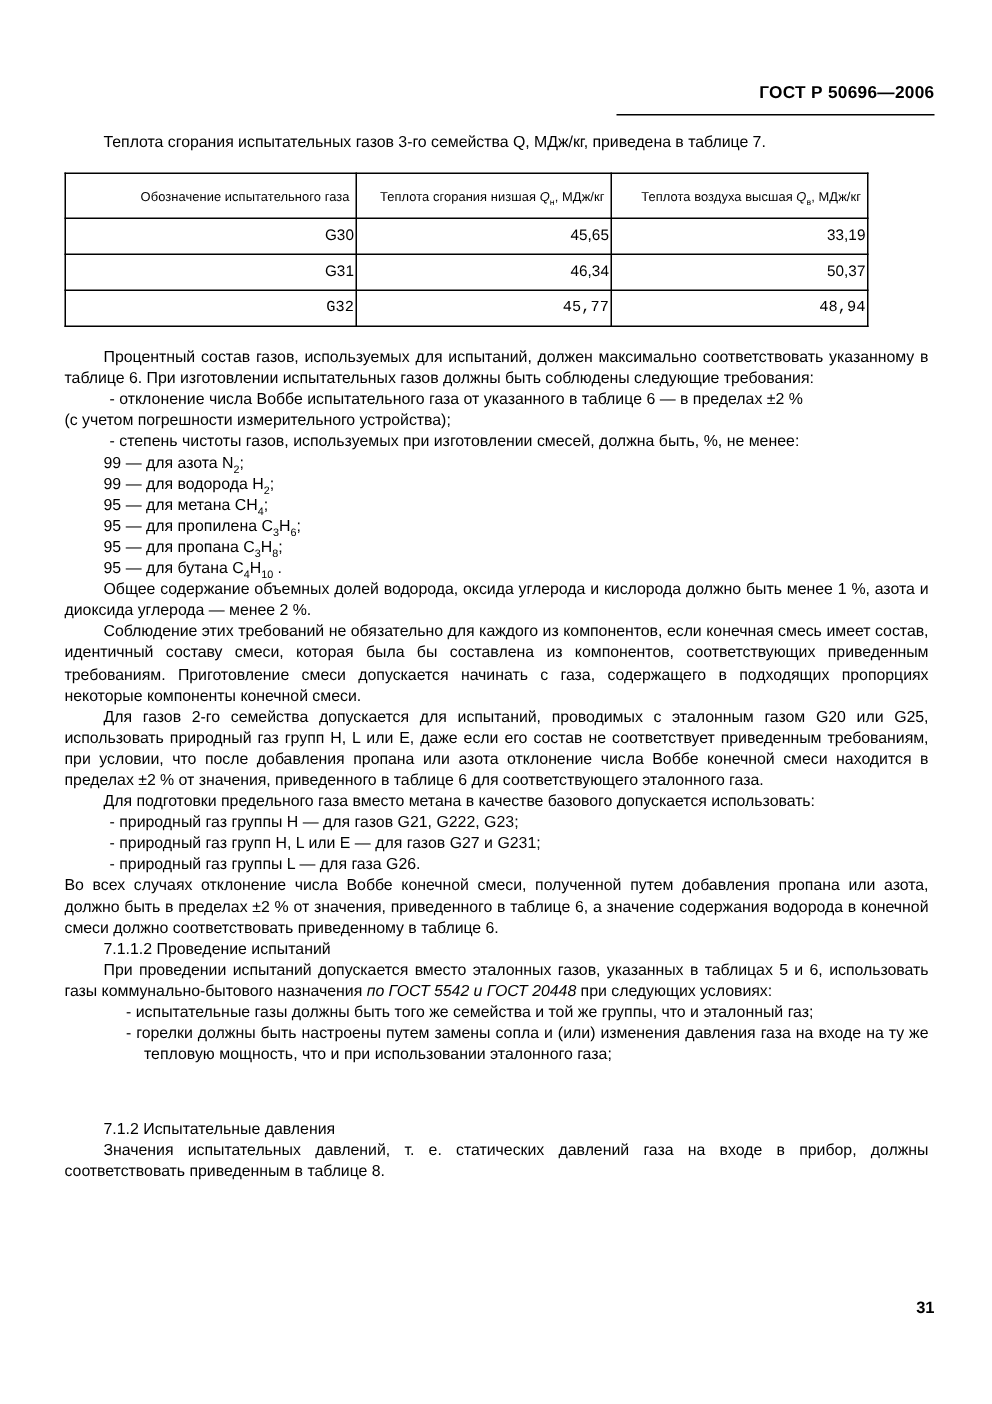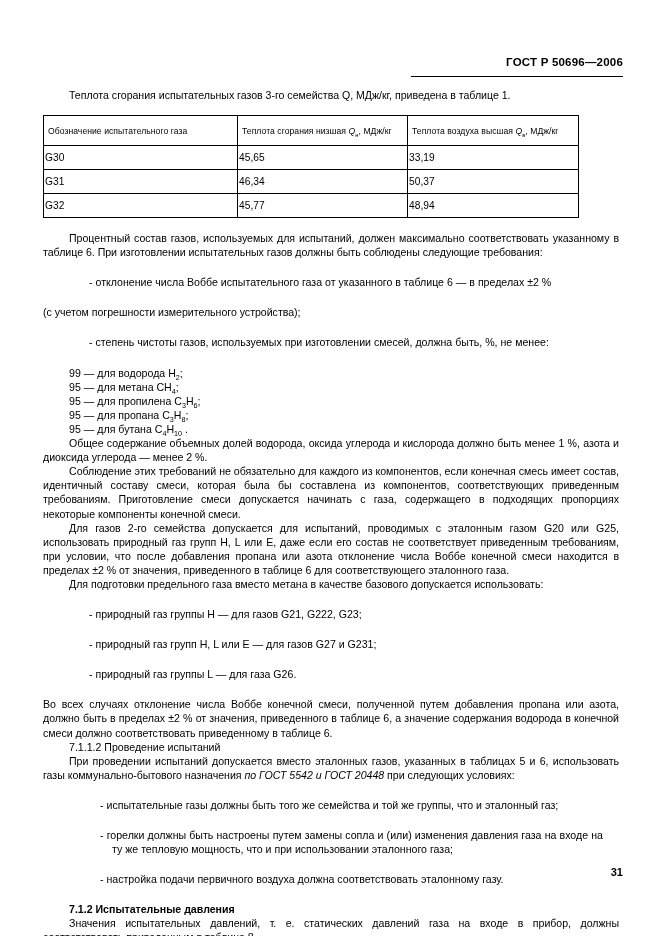--- a/index.html
+++ b/index.html
@@ -80,67 +80,67 @@
   
   table.gost {
     border-collapse: collapse;
     width: 535px;
     table-layout: fixed;
     margin: 0;
   }
   table.gost th,
   table.gost td {
     border: 0.8px solid #000;
-    text-align: left;
+    text-align: right;
     vertical-align: middle;
     font-weight: normal;
     font-size: 8.6px;
     letter-spacing: 0.05px;
   }
   table.gost th {
     height: 29px;
     border-top-width: 1.4px;
     border-bottom-width: 1.4px;
     padding: 0 4px;
   }
   table.gost td {
     height: 21px;
     font-size: 10.2px;
   }
-  table.gost tr:last-child td { border-bottom-width: 1.4px; }
+  table.gost tr:last-child td { border-bottom-width: 1.4px; font-family: Liberation Mono, monospace; }
   table.gost col.c1 { width: 194px; }
   table.gost col.c2 { width: 170px; }
   table.gost col.c3 { width: 171px; }
 
   .qsym { font-style: italic; }
   sub { font-size: 0.68em; line-height: 0; }
 
   
   .dash-item {
-    margin: 16px;
+    margin: 0;
     font-size: 10.6px;
     line-height: 14.1px;
     padding-left: 42px;
     text-indent: -12px;
     text-align: justify;
   }
   .dash-item.wide { padding-left: 53px; text-indent: -12px; }
   .chem-line {
     margin: 0;
     font-size: 10.6px;
     line-height: 14.1px;
     padding-left: 26px;
   }
   .sub-head {
     margin: 0;
     font-size: 10.6px;
     line-height: 14.1px;
     padding-left: 26px;
   }
-  .sub-head.bold { font-weight: bold; }
+  .sub-head.bold { font-weight: normal; margin-top: 36px; }
   .ital { font-style: italic; }
 
   
   .footer {
     position: absolute;
     left: 40px;
     right: 38px;
     bottom: 58px;
     height: 16px;
   }
@@ -158,21 +158,21 @@
 
 <div class="page">
 
   <div class="header">
     <div class="header-rule"></div>
     <div class="header-title">ГОСТ Р 50696—2006</div>
   </div>
 
   <div class="content">
 
-    <p class="para indent">Теплота сгорания испытательных газов 3-го семейства Q, МДж/кг, приведена в таблице 1.</p>
+    <p class="para indent">Теплота сгорания испытательных газов 3-го семейства Q, МДж/кг, приведена в таблице 7.</p>
 
     <div class="spacer-13"></div>
 
 
     <table class="gost">
       <colgroup>
         <col class="c1">
           <col class="c2">
           <col class="c3">
       </colgroup>
@@ -211,20 +211,25 @@
     <div class="spacer-13"></div>
 
     <p class="para indent">Процентный состав газов, используемых для испытаний, должен максимально соответствовать указанному в таблице 6. При изготовлении испытательных газов должны быть соблюдены следующие требования:</p>
     <p class="dash-item">- отклонение числа Воббе испытательного газа от указанного в таблице 6 — в пределах ±2 %</p>
     <p class="para">(с учетом погрешности измерительного устройства);</p>
     <p class="dash-item">-  степень чистоты газов, используемых при изготовлении смесей, должна быть, %, не менее:</p>
 
     <p class="chem-line">
       <span>99</span>
       <span>—</span>
+      <span>для азота N</span><sub>2</sub><span>;</span>
+    </p>
+    <p class="chem-line">
+      <span>99</span>
+      <span>—</span>
       <span>для водорода H</span><sub>2</sub><span>;</span>
     </p>
     <p class="chem-line">
       <span>95</span>
       <span>—</span>
       <span>для метана CH</span><sub>4</sub><span>;</span>
     </p>
     <p class="chem-line">
       <span>95</span>
       <span>—</span>
@@ -251,21 +256,20 @@
     <p class="dash-item">-  природный газ группы L — для газа G26.</p>
 
     <p class="para">Во всех случаях отклонение числа Воббе конечной смеси, полученной путем добавления пропана или азота, должно быть в пределах ±2 % от значения, приведенного в таблице 6, а значение содержания водорода в конечной смеси должно соответствовать приведенному в таблице 6.</p>
 
     <p class="sub-head">7.1.1.2  Проведение испытаний</p>
 
     <p class="para indent"><span>При проведении испытаний допускается вместо эталонных газов, указанных в таблицах 5 и 6, использовать газы коммунально-бытового назначения </span><span class="ital">по ГОСТ 5542 и ГОСТ 20448</span><span> при следующих условиях:</span></p>
 
     <p class="dash-item wide">-  испытательные газы должны быть того же семейства и той же группы, что и эталонный газ;</p>
     <p class="dash-item wide">-  горелки должны быть настроены путем замены сопла и (или) изменения давления газа на входе на ту же тепловую мощность, что и при использовании эталонного газа;</p>
-    <p class="dash-item wide">-  настройка подачи первичного воздуха должна соответствовать эталонному газу.</p>
 
     <p class="sub-head bold">7.1.2  Испытательные давления</p>
 
     <p class="para indent">Значения испытательных давлений, т. е. статических давлений газа на входе в прибор, должны соответствовать приведенным в таблице 8.</p>
 
   </div>
 
   <div class="footer">
     <div class="page-number">31</div>
   </div>

